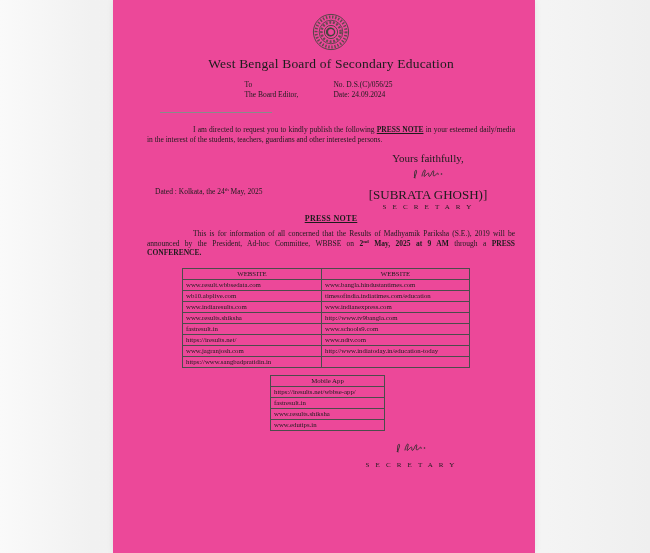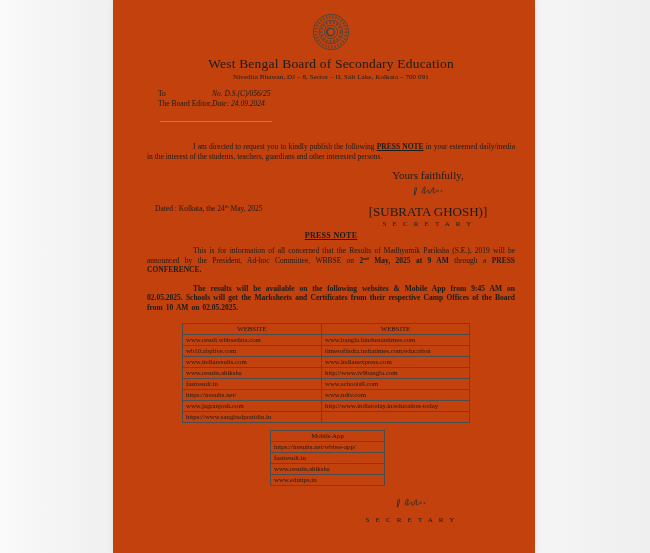--- a/index.html
+++ b/index.html
@@ -5,36 +5,36 @@
   html,body{margin:0;padding:0;}
   body{
     width:650px;height:553px;overflow:hidden;position:relative;
     background:linear-gradient(90deg,#fafafa 0%,#f1f1f1 14%,#f4f4f4 84%,#efefef 100%);
     font-family:"Liberation Serif","DejaVu Serif",serif;
     color:#1c1c1c;
     -webkit-font-smoothing:antialiased;
   }
   .page{
     position:absolute;left:113px;top:0;width:422px;height:553px;
-    background:#c2410c;box-shadow:0 0 7px rgba(0,0,0,.07);
+    background:#ec4899;box-shadow:0 0 7px rgba(0,0,0,.07);
     box-sizing:border-box;padding:13px 20px 0 34px;
   }
   
   .letterhead{text-align:center;}
   .seal{display:inline-block;}
   .org{font-size:13.5px;letter-spacing:.2px;margin-top:2px;line-height:1.1;}
   .addr{font-size:7px;margin-top:1px;letter-spacing:.1px;}
   
-  .meta-row{display:flex;justify-content:flex-start;margin-top:8px;font-size:7.5px;line-height:1.3;}
+  .meta-row{display:flex;justify-content:center;margin-top:8px;font-size:7.5px;line-height:1.3;gap:35px;}
   .to-block{margin-left:11px;}
-  .ref-block{margin-right:36px;font-style:italic;}
+  .ref-block{margin-right:36px;}
   .blank-line{width:112px;border-bottom:.8px solid #8a8a8a;height:1px;margin:12px 0 0 13px;}
   
   .para{font-size:7.5px;line-height:1.28;text-align:justify;text-indent:46px;}
-  .p1{margin-top:20px;}
+  .p1{margin-top:12px;}
   .bold{font-weight:bold;}
   .u{text-decoration:underline;}
   sup{font-size:5px;vertical-align:super;line-height:0;}
   
   .signoff-zone{position:relative;margin-top:7px;height:58px;}
   .signoff{position:absolute;right:22px;top:0;width:130px;text-align:center;}
   .valediction{font-size:11px;}
   .sig-svg{margin-top:1px;}
   .sig-name{font-size:13px;line-height:1.2;}
   .sig-title{font-size:7px;letter-spacing:2.2px;line-height:1.3;}
@@ -68,21 +68,20 @@
         <circle cx="19" cy="19" r="17.6" fill="none" stroke="#45443e" stroke-width="0.9"></circle>
         <circle cx="19" cy="19" r="15" fill="none" stroke="#4a4942" stroke-width="3" stroke-dasharray="1.4 1.7" opacity="0.85"></circle>
         <circle cx="19" cy="19" r="11.8" fill="none" stroke="#45443e" stroke-width="0.8"></circle>
         <circle cx="19" cy="19" r="9.6" fill="none" stroke="#4a4942" stroke-width="2.6" stroke-dasharray="2 1.6" opacity="0.8"></circle>
         <circle cx="19" cy="19" r="6.6" fill="none" stroke="#45443e" stroke-width="0.9"></circle>
         <circle cx="19" cy="19" r="3.6" fill="none" stroke="#45443e" stroke-width="1.4"></circle>
         <path d="M21.5,16.5 a4,4 0 1 0 0,5" fill="none" stroke="#45443e" stroke-width="1.1"></path>
       </svg>
     </span>
     <div class="org">West Bengal Board of Secondary Education</div>
-    <div class="addr">Nivedita Bhawan, DJ – 8, Sector – II, Salt Lake, Kolkata – 700 091</div>
   </div>
 
   <div class="meta-row">
     <div class="to-block">
       <div>To</div>
       <div>The Board Editor,</div>
     </div>
     <div class="ref-block">
       <div>No. D.S.(C)/056/25</div>
       <div>Date: 24.09.2024</div>
@@ -104,21 +103,20 @@
       <div class="sig-name">[SUBRATA GHOSH)]</div>
       <div class="sig-title">S E C R E T A R Y</div>
     </div>
     <div class="dated-line"><span>Dated : Kolkata, the 24</span><sup>th</sup><span> May, 2025</span></div>
   </div>
 
   <div class="pn-heading">PRESS NOTE</div>
 
   <p class="para p2"><span>This is for information of all concerned that the Results of Madhyamik Pariksha (S.E.), 2019 will be announced by the President, Ad-hoc Committee, WBBSE on </span><span class="bold">2</span><sup class="bold">nd</sup><span class="bold"> May, 2025 at 9 AM</span><span> through a </span><span class="bold">PRESS CONFERENCE.</span></p>
 
-  <p class="para p3">The results will be available on the following websites &amp; Mobile App from 9:45 AM on 02.05.2025. Schools will get the Marksheets and Certificates from their respective Camp Offices of the Board from 10 AM on 02.05.2025.</p>
 
   <table class="website-table">
     <tbody>
         <tr>
       <th class="c1">WEBSITE</th>
       <th class="c2">WEBSITE</th>
     </tr>
     <tr>
           <td>www.result.wbbsedata.com</td>
           <td>www.bangla.hindustantimes.com</td>

